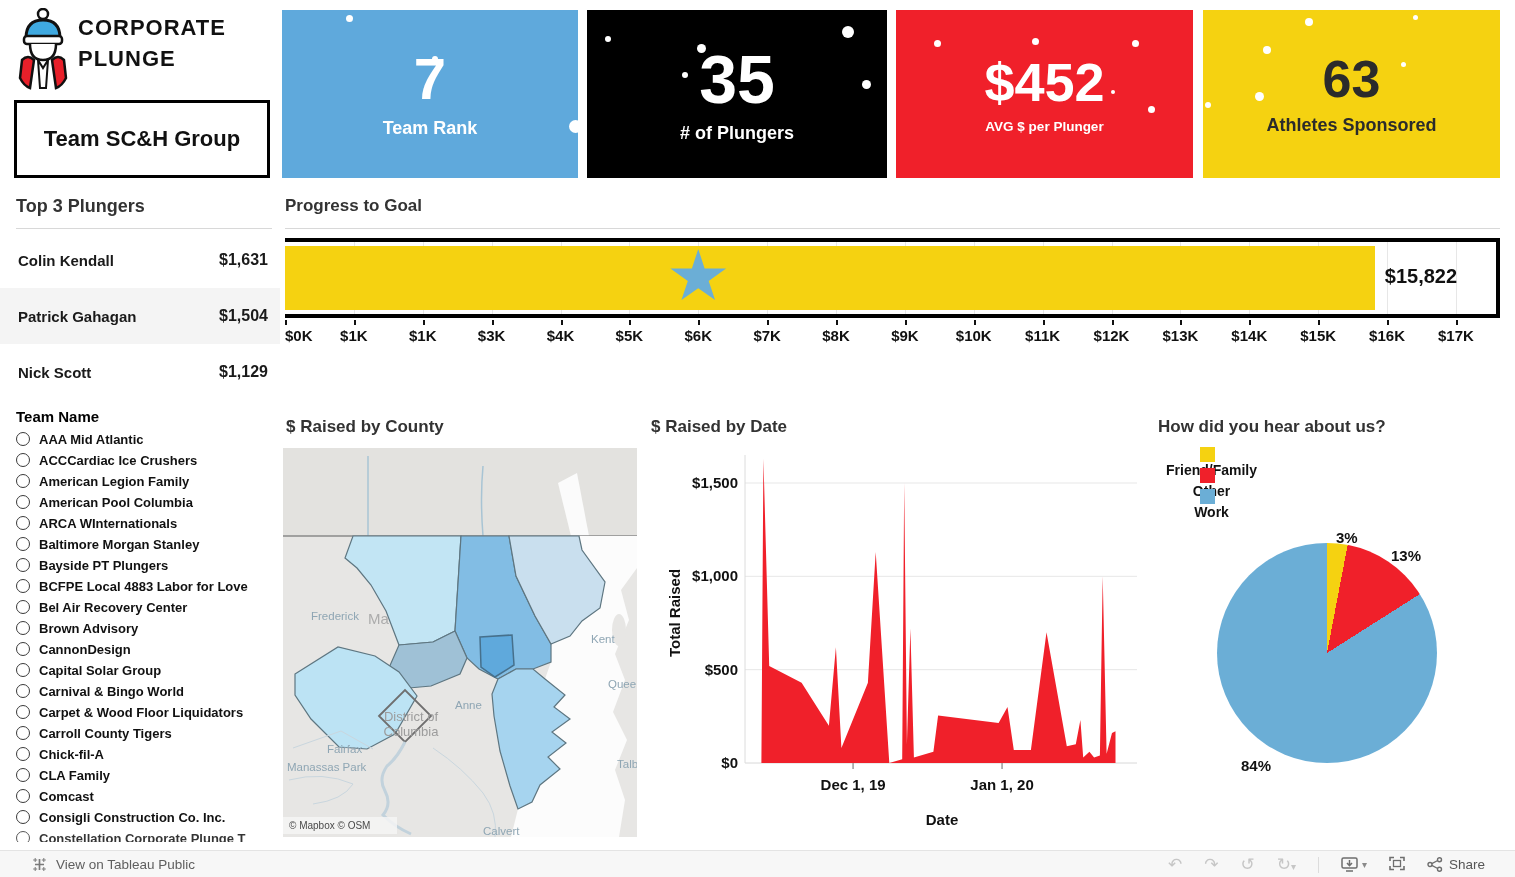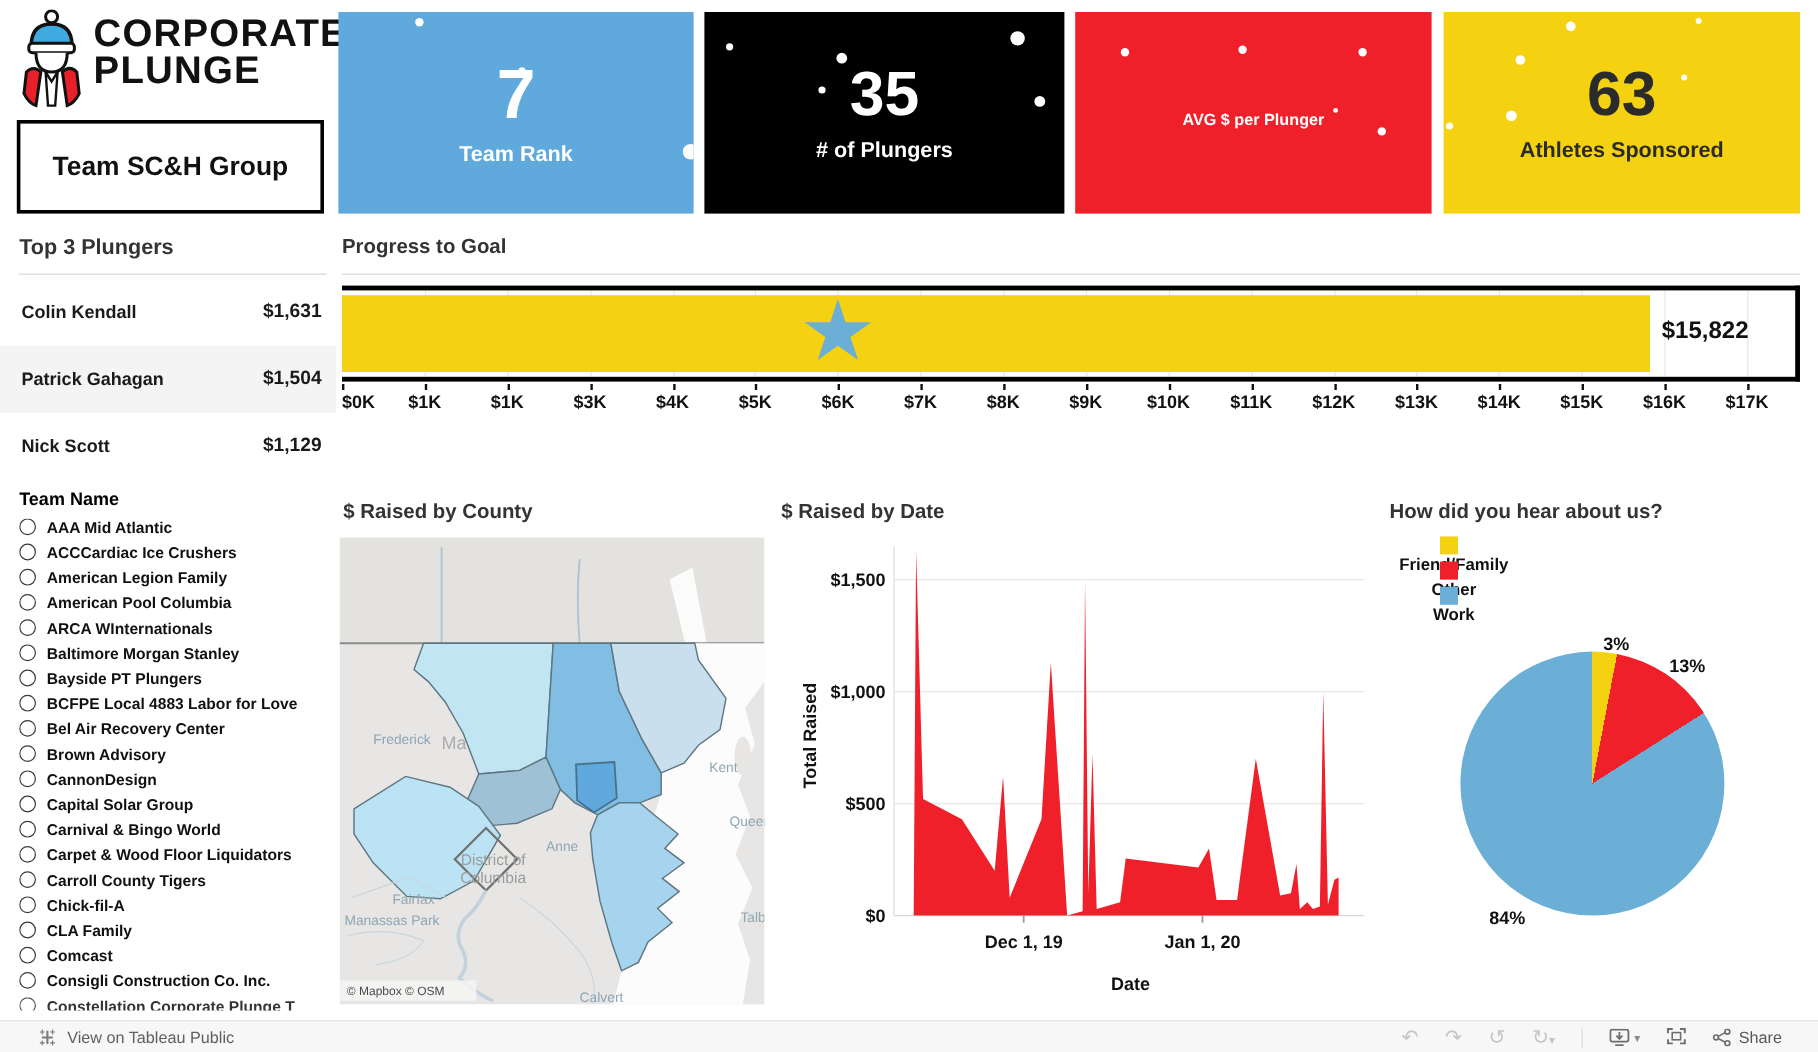--- a/index.html
+++ b/index.html
@@ -1,21 +1,21 @@
 <!DOCTYPE html>
 <html><head>
 <meta charset="utf-8">
 <style>
   html,body{margin:0;padding:0;background:#fff;}
   .stage{position:relative;width:1515px;height:877px;background:#fff;overflow:hidden;
          font-family:"Liberation Sans",sans-serif;color:#1a1a1a;}
   .abs{position:absolute;}
   
   .logo-wrap{left:14px;top:8px;width:260px;height:86px;}
-  .logo-text{left:78px;top:12px;font-size:32px;font-weight:800;letter-spacing:1px;color:#111;line-height:31px;}
+  .logo-text{left:78px;top:12px;font-size:22px;font-weight:800;letter-spacing:1px;color:#111;line-height:31px;}
   .team-box{left:14px;top:100px;width:250px;height:72px;border:3px solid #000;
             display:flex;align-items:center;justify-content:center;font-size:22px;font-weight:800;color:#111;background:#fff;}
   
   .card{top:10px;height:168px;display:flex;flex-direction:column;align-items:center;justify-content:center;overflow:hidden;}
   .card .num{font-weight:800;line-height:1;}
   .card .lbl{font-weight:700;margin-top:10px;}
   .dot{position:absolute;border-radius:50%;background:#fff;}
   
   .sec-title{font-size:17px;font-weight:800;color:#333;}
   #progress-head{left:285px;top:196px;width:1215px;height:32px;border-bottom:1px solid #d8d8d8;}
@@ -95,29 +95,30 @@
     <span class="dot" style="left:287px;top:110px;width:13px;height:13px;"></span>
     <div class="num" style="font-size:58px;">7</div>
     <div class="lbl" style="font-size:18px;">Team Rank</div>
   </div>
   <div class="abs card" style="left: 587px; width: 300px; background: rgb(0, 0, 0); color: rgb(255, 255, 255);" id="card1">
     <span class="dot" style="left:18px;top:26px;width:6px;height:6px;"></span>
     <span class="dot" style="left:110px;top:34px;width:9px;height:9px;"></span>
     <span class="dot" style="left:95px;top:62px;width:6px;height:6px;"></span>
     <span class="dot" style="left:255px;top:16px;width:12px;height:12px;"></span>
     <span class="dot" style="left:275px;top:70px;width:9px;height:9px;"></span>
-    <div class="num" style="font-size:52px;">35</div>
+    <div class="num" style="font-size:68px;">35</div>
     <div class="lbl" style="font-size:18px;"># of Plungers</div>
   </div>
   <div class="abs card" style="left: 896px; width: 297px; background: rgb(240, 32, 42); color: rgb(255, 255, 255);" id="card2">
     <span class="dot" style="left:38px;top:30px;width:7px;height:7px;"></span>
     <span class="dot" style="left:136px;top:28px;width:7px;height:7px;"></span>
     <span class="dot" style="left:236px;top:30px;width:7px;height:7px;"></span>
     <span class="dot" style="left:215px;top:80px;width:4px;height:4px;"></span>
     <span class="dot" style="left:252px;top:96px;width:7px;height:7px;"></span>
+    <div class="num" style="font-size:54px;">$452</div>
     <div class="lbl" style="font-size:13.5px;">AVG $ per Plunger</div>
   </div>
   <div class="abs card" style="left: 1203px; width: 297px; background: rgb(245, 210, 17); color: rgb(43, 43, 43);" id="card3">
     <span class="dot" style="left:102px;top:8px;width:8px;height:8px;"></span>
     <span class="dot" style="left:210px;top:5px;width:5px;height:5px;"></span>
     <span class="dot" style="left:60px;top:36px;width:8px;height:8px;"></span>
     <span class="dot" style="left:198px;top:52px;width:5px;height:5px;"></span>
     <span class="dot" style="left:52px;top:82px;width:9px;height:9px;"></span>
     <span class="dot" style="left:2px;top:92px;width:6px;height:6px;"></span>
     <div class="num" style="font-size:52px;">63</div>

